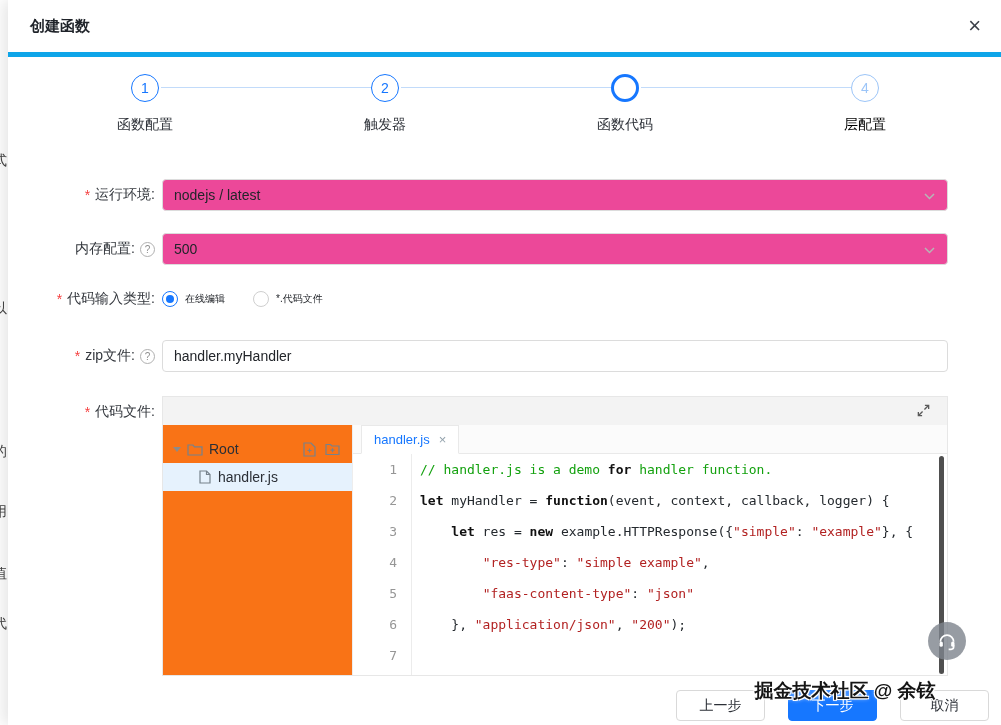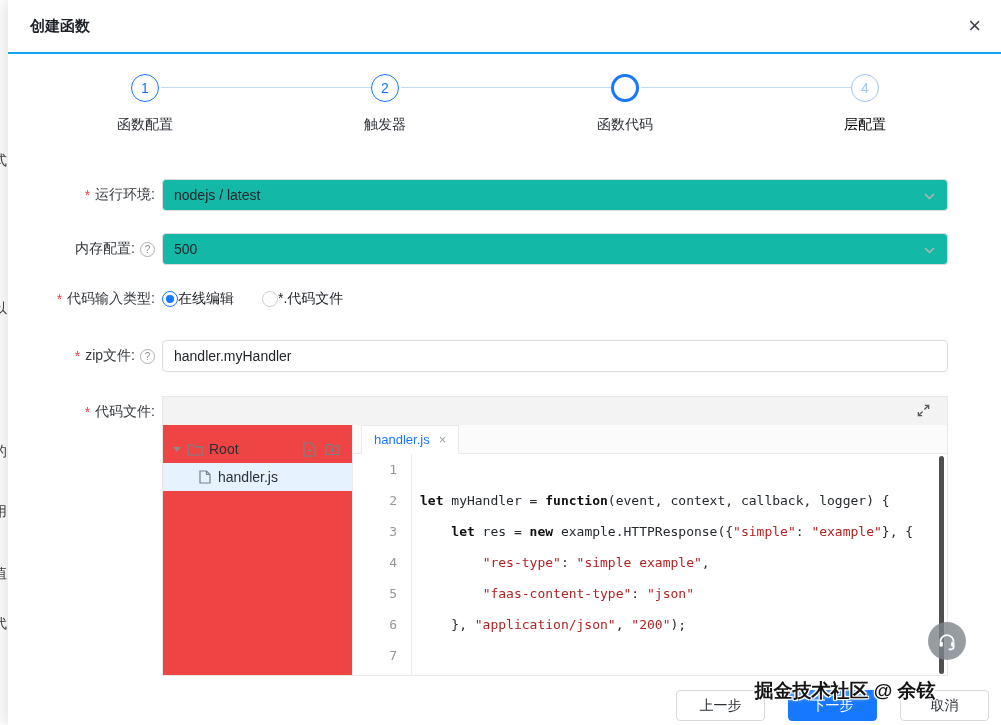--- a/index.html
+++ b/index.html
@@ -2,21 +2,21 @@
 <html><head>
 <meta charset="utf-8">
 <style>
   html,body{margin:0;padding:0;}
   body{width:1001px;height:725px;position:relative;overflow:hidden;background:#fff;
        font-family:"Liberation Sans","DejaVu Sans",sans-serif;color:#2b2f36;}
   .frag{position:absolute;left:-7px;font-size:14px;color:#444;}
 
   .modal{position:absolute;left:8px;top:0;width:993px;height:725px;background:#fff;
          box-shadow:-5px 0 14px rgba(0,0,0,.10);}
-  .hdr{position:absolute;left:0;top:0;right:0;height:52px;border-bottom:2px solid #0ea5e9;background:#fff;}
+  .hdr{position:absolute;left:0;top:0;right:0;height:52px;border-bottom:5px solid #0ea5e9;background:#fff;}
   .title{position:absolute;left:22px;top:17px;font-size:15px;font-weight:600;color:#1f2329;}
   .close{position:absolute;right:20px;top:12px;font-size:22px;line-height:28px;color:#3c4149;cursor:pointer;}
 
   .steps{position:absolute;left:0;top:70px;width:100%;height:70px;}
   .conn{position:absolute;top:17px;height:1px;background:#c2dbfa;}
   .conn1{left:153px;width:210px;}
   .conn2{left:393px;width:210px;}
   .conn3{left:633px;width:210px;}
   .step{position:absolute;top:0;width:140px;text-align:center;}
   .st1{left:67px}.st2{left:307px}.st3{left:547px}.st4{left:787px}
@@ -28,40 +28,40 @@
   .slabel{margin-top:14px;font-size:14px;color:#2b2f36;}
   .step.pend .slabel{color:#000000;}
 
   .frow{position:absolute;left:0;width:100%;}
   .flabel{position:absolute;left:0;top:0;width:147px;height:32px;display:flex;align-items:center;
           justify-content:flex-end;gap:5px;font-size:14px;color:#33373d;white-space:nowrap;}
   .req{color:#f53f3f;}
   .help{width:15px;height:15px;border:1px solid #b0b0b0;border-radius:50%;color:#8d8d8d;
         font-size:10px;line-height:13px;text-align:center;box-sizing:border-box;flex:none;}
   .fctl{position:absolute;left:154px;top:0;width:786px;}
-  .select{height:32px;border:1px solid #dcdcdc;border-radius:4px;background:#14b8a6;display:flex;
+  .select{height:32px;border:1px solid #dcdcdc;border-radius:4px;background:#ec4899;display:flex;
           align-items:center;padding:0 30px 0 11px;font-size:14px;color:#22252a;position:relative;
           box-sizing:border-box;cursor:pointer;}
   .select svg{position:absolute;right:12px;top:13px;}
   .tinput{width:100%;height:32px;border:1px solid #dcdcdc;border-radius:4px;padding:0 11px;
           font-size:14px;color:#22252a;box-sizing:border-box;font-family:inherit;background:#fff;}
   .rgroup{display:flex;align-items:center;height:24px;gap:28px;}
-  .radio{display:flex;align-items:center;font-size:14px;color:#22252a;cursor:pointer;}
+  .radio{display:flex;align-items:center;gap:7px;font-size:10px;color:#22252a;cursor:pointer;}
   .rdot{width:16px;height:16px;border-radius:50%;border:1px solid #cfcfcf;background:#fff;
         box-sizing:border-box;position:relative;flex:none;}
   .rdot.checked{border-color:#1677ff;}
   .rdot.checked::after{content:"";position:absolute;left:3px;top:3px;width:8px;height:8px;
         border-radius:50%;background:#1677ff;}
 
   .cpanel{position:absolute;left:154px;top:396px;width:786px;height:280px;border:1px solid #e7e7e7;
           box-sizing:border-box;background:#fff;}
   .cp-top{position:absolute;left:0;top:0;right:0;height:28px;background:#f3f3f3;border-bottom:1px solid #e7e7e7;}
   .expand{position:absolute;right:16px;top:6px;cursor:pointer;}
   .cp-tree{position:absolute;left:0;top:28px;bottom:0;width:190px;border-right:1px solid #ededed;
-           background:#ef4444;padding-top:10px;box-sizing:border-box;overflow:hidden;}
+           background:#f97316;padding-top:10px;box-sizing:border-box;overflow:hidden;}
   .troot{height:28px;display:flex;align-items:center;padding:0 12px 0 10px;gap:6px;font-size:14px;cursor:pointer;}
   .caret{width:0;height:0;border-left:4px solid transparent;border-right:4px solid transparent;
          border-top:5px solid #8b8b8b;flex:none;}
   .tacts{margin-left:auto;display:flex;gap:9px;align-items:center;}
   .tacts svg{cursor:pointer;}
   .tfile{height:28px;display:flex;align-items:center;padding:0 10px 0 36px;gap:7px;font-size:14px;cursor:pointer;}
   .tfile.sel{background:#e6f2fd;}
 
   .cp-tabs{position:absolute;left:190px;top:28px;right:0;height:29px;background:#fbfbfb;
            border-bottom:1px solid #e9e9e9;box-sizing:border-box;}
@@ -239,21 +239,21 @@
     <div class="cp-tabs">
       <div class="tab">
         <span>handler.js</span>
         <span class="tclose">×</span>
       </div>
     </div>
 
     <div class="cp-code">
       <div class="gutter-sep"></div>
       <div class="sbar"></div>
-    <div class="cl"><span class="ln">1</span></div>
+    <div class="cl"><span class="ln">1</span><span class="ct"><span class="tk-cm">// handler.js is a demo </span><span class="tk-kwc">for</span><span class="tk-cm"> handler function.</span></span></div>
         <div class="cl"><span class="ln">2</span><span class="ct"><span class="tk-kw">let</span><span class="tk-pl"> myHandler = </span><span class="tk-kw">function</span><span class="tk-pl">(event, context, callback, logger) {</span></span></div>
         <div class="cl"><span class="ln">3</span><span class="ct"><span class="tk-pl">    </span><span class="tk-kw">let</span><span class="tk-pl"> res = </span><span class="tk-kw">new</span><span class="tk-pl"> example.HTTPResponse({</span><span class="tk-str">"simple"</span><span class="tk-pl">: </span><span class="tk-str">"example"</span><span class="tk-pl">}, {</span></span></div>
         <div class="cl"><span class="ln">4</span><span class="ct"><span class="tk-pl">        </span><span class="tk-str">"res-type"</span><span class="tk-pl">: </span><span class="tk-str">"simple example"</span><span class="tk-pl">,</span></span></div>
         <div class="cl"><span class="ln">5</span><span class="ct"><span class="tk-pl">        </span><span class="tk-str">"faas-content-type"</span><span class="tk-pl">: </span><span class="tk-str">"json"</span></span></div>
         <div class="cl"><span class="ln">6</span><span class="ct"><span class="tk-pl">    }, </span><span class="tk-str">"application/json"</span><span class="tk-pl">, </span><span class="tk-str">"200"</span><span class="tk-pl">);</span></span></div>
         <div class="cl"><span class="ln">7</span><span class="ct"></span></div>
       </div>
   </div>
 
   <button class="btn btn-prev">上一步</button>

